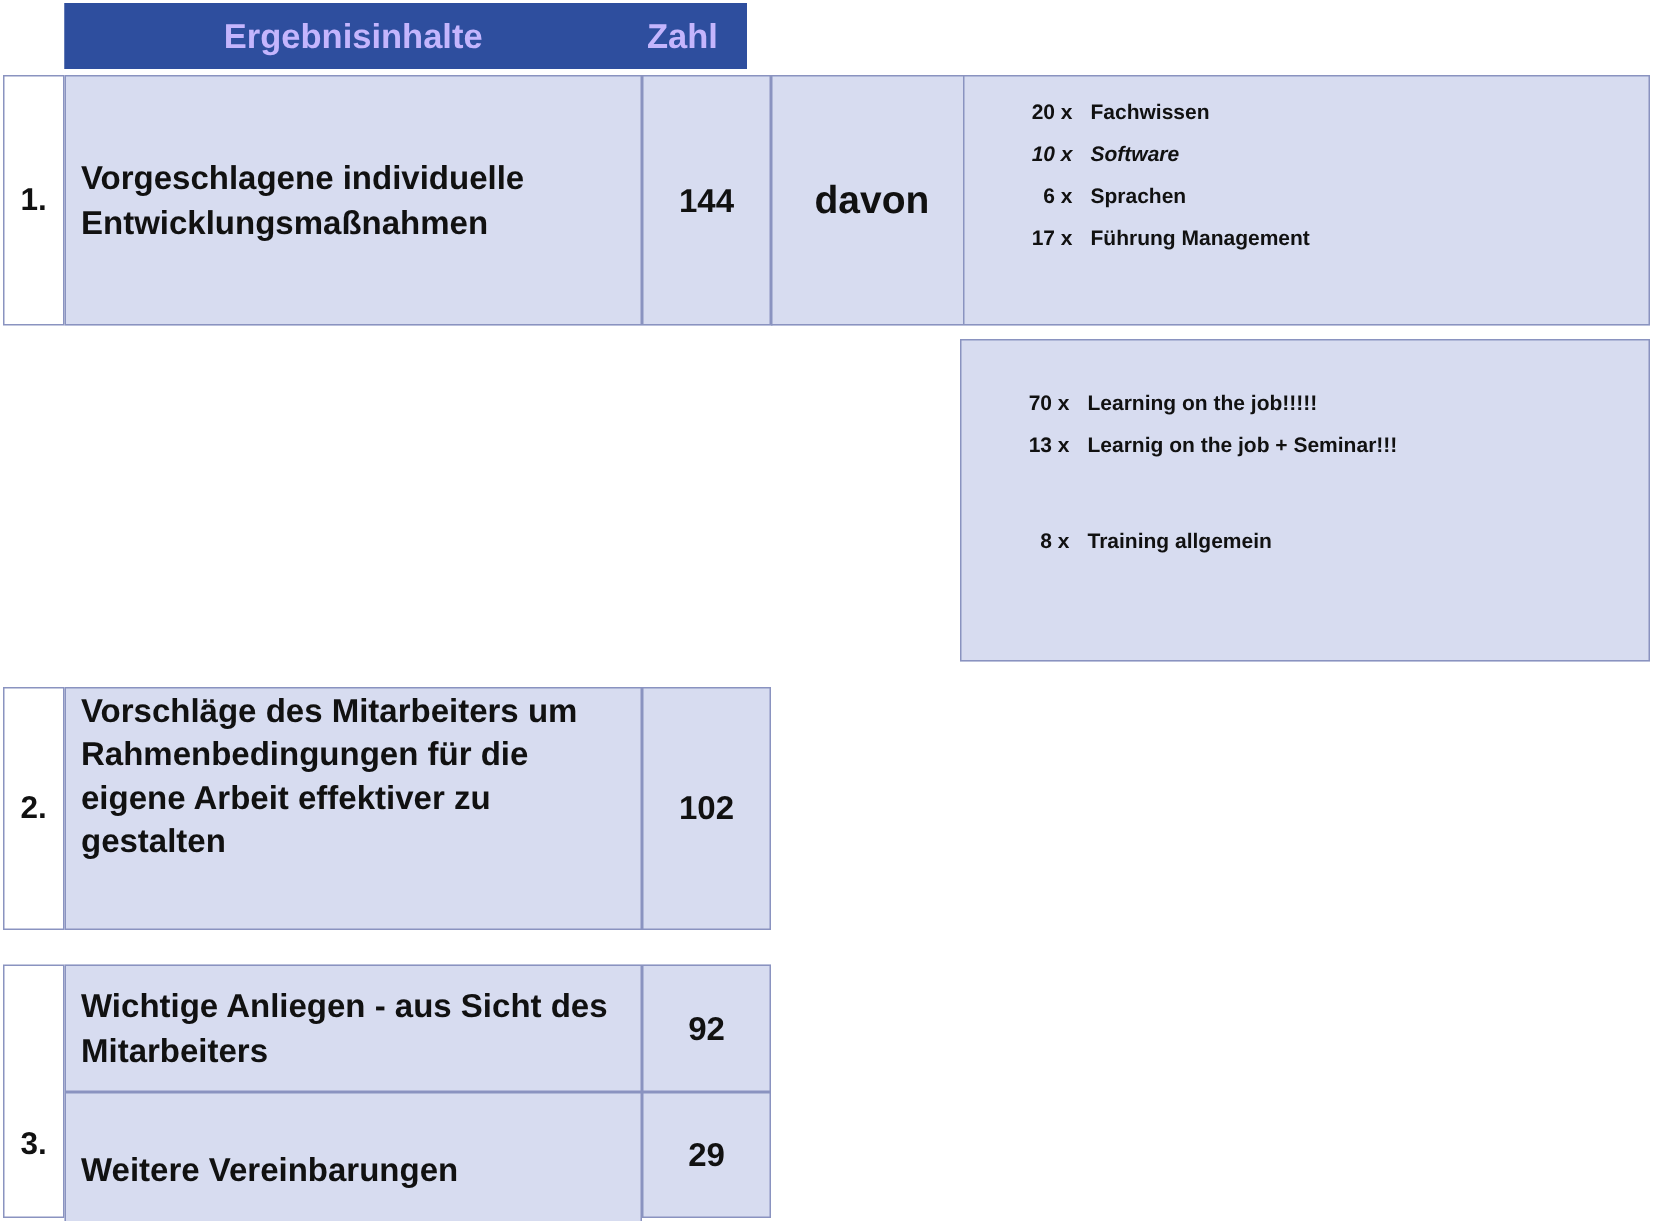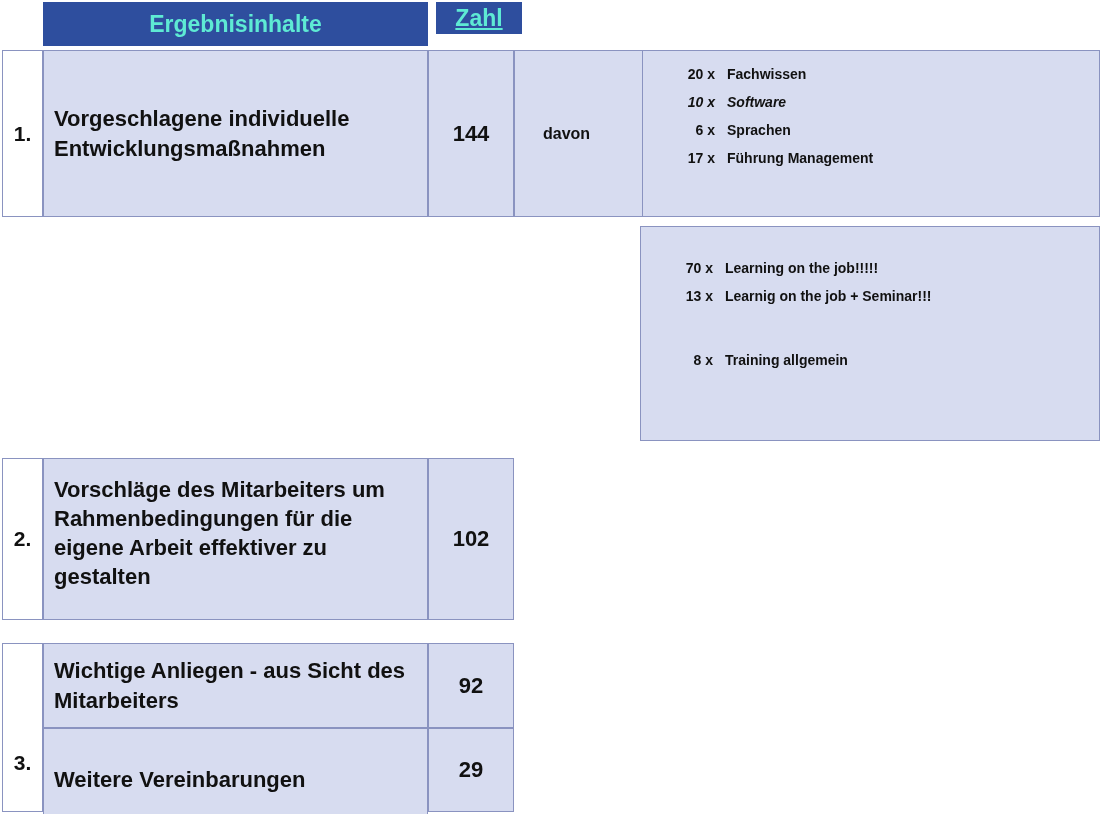--- a/index.html
+++ b/index.html
@@ -22,21 +22,21 @@
     background: #d7dcf0;
     border: 1px solid #8a93c0;
     display: flex;
     align-items: center;
     font-weight: bold;
   }
 
   .header-cell {
     background: #2e4e9e;
     border: 1px solid #2e4e9e;
-    color: #5eead4;
+    color: #c4b5fd;
     justify-content: center;
     font-size: 23px;
   }
 
   .index-cell {
     background: #ffffff;
     border: 1px solid #8a93c0;
     justify-content: center;
     font-size: 21px;
     color: #111111;
@@ -50,21 +50,21 @@
   }
 
   .count-cell {
     justify-content: center;
     font-size: 22px;
   }
 
   .davon-cell {
     justify-content: flex-start;
     padding-left: 28px;
-    font-size: 16px;
+    font-size: 26px;
     border-right: none;
   }
 
   .detail-box {
     position: absolute;
     box-sizing: border-box;
     background: #d7dcf0;
     border: 1px solid #8a93c0;
     padding: 0;
   }
@@ -85,30 +85,30 @@
   .detail-text {
     text-align: left;
   }
 
   .spacer-row {
     height: 22px;
   }
 
   .wrap-multi {
     align-items: flex-start;
-    padding-top: 16px;
+    padding-top: 0;
   }
 </style>
 </head>
 <body>
 
 <div class="cell header-cell" style="left:43px; top:2px; width:385px; height:44px;">
   <span>Ergebnisinhalte</span>
 </div>
-<div class="cell header-cell" style="left:436px; top:2px; width:86px; height:32px;text-decoration:underline;">
+<div class="cell header-cell" style="left:412px; top:2px; width:86px; height:44px;">
   <span>Zahl</span>
 </div>
 
 <div class="cell index-cell" style="left:2px; top:50px; width:41px; height:167px;">
   <span>1.</span>
 </div>
 <div class="cell label-cell" style="left:43px; top:50px; width:385px; height:167px;">
   <span>Vorgeschlagene individuelle Entwicklungsmaßnahmen</span>
 </div>
 <div class="cell count-cell" style="left:428px; top:50px; width:86px; height:167px;">

